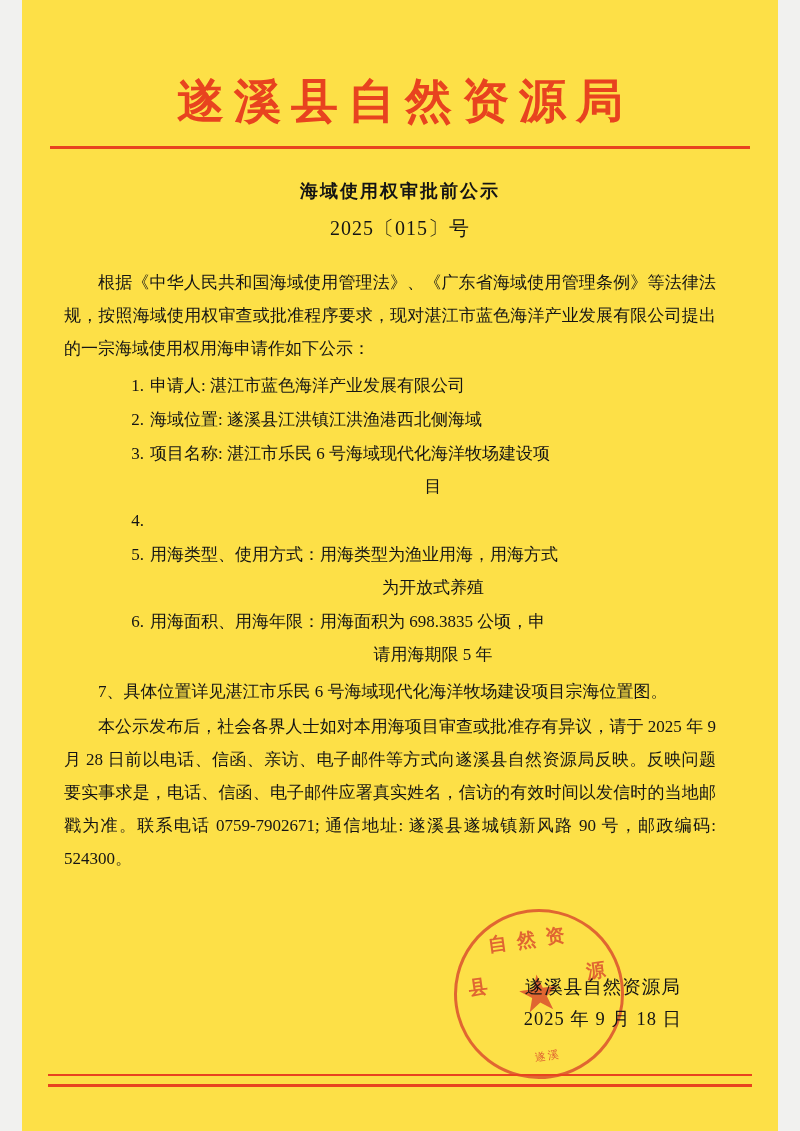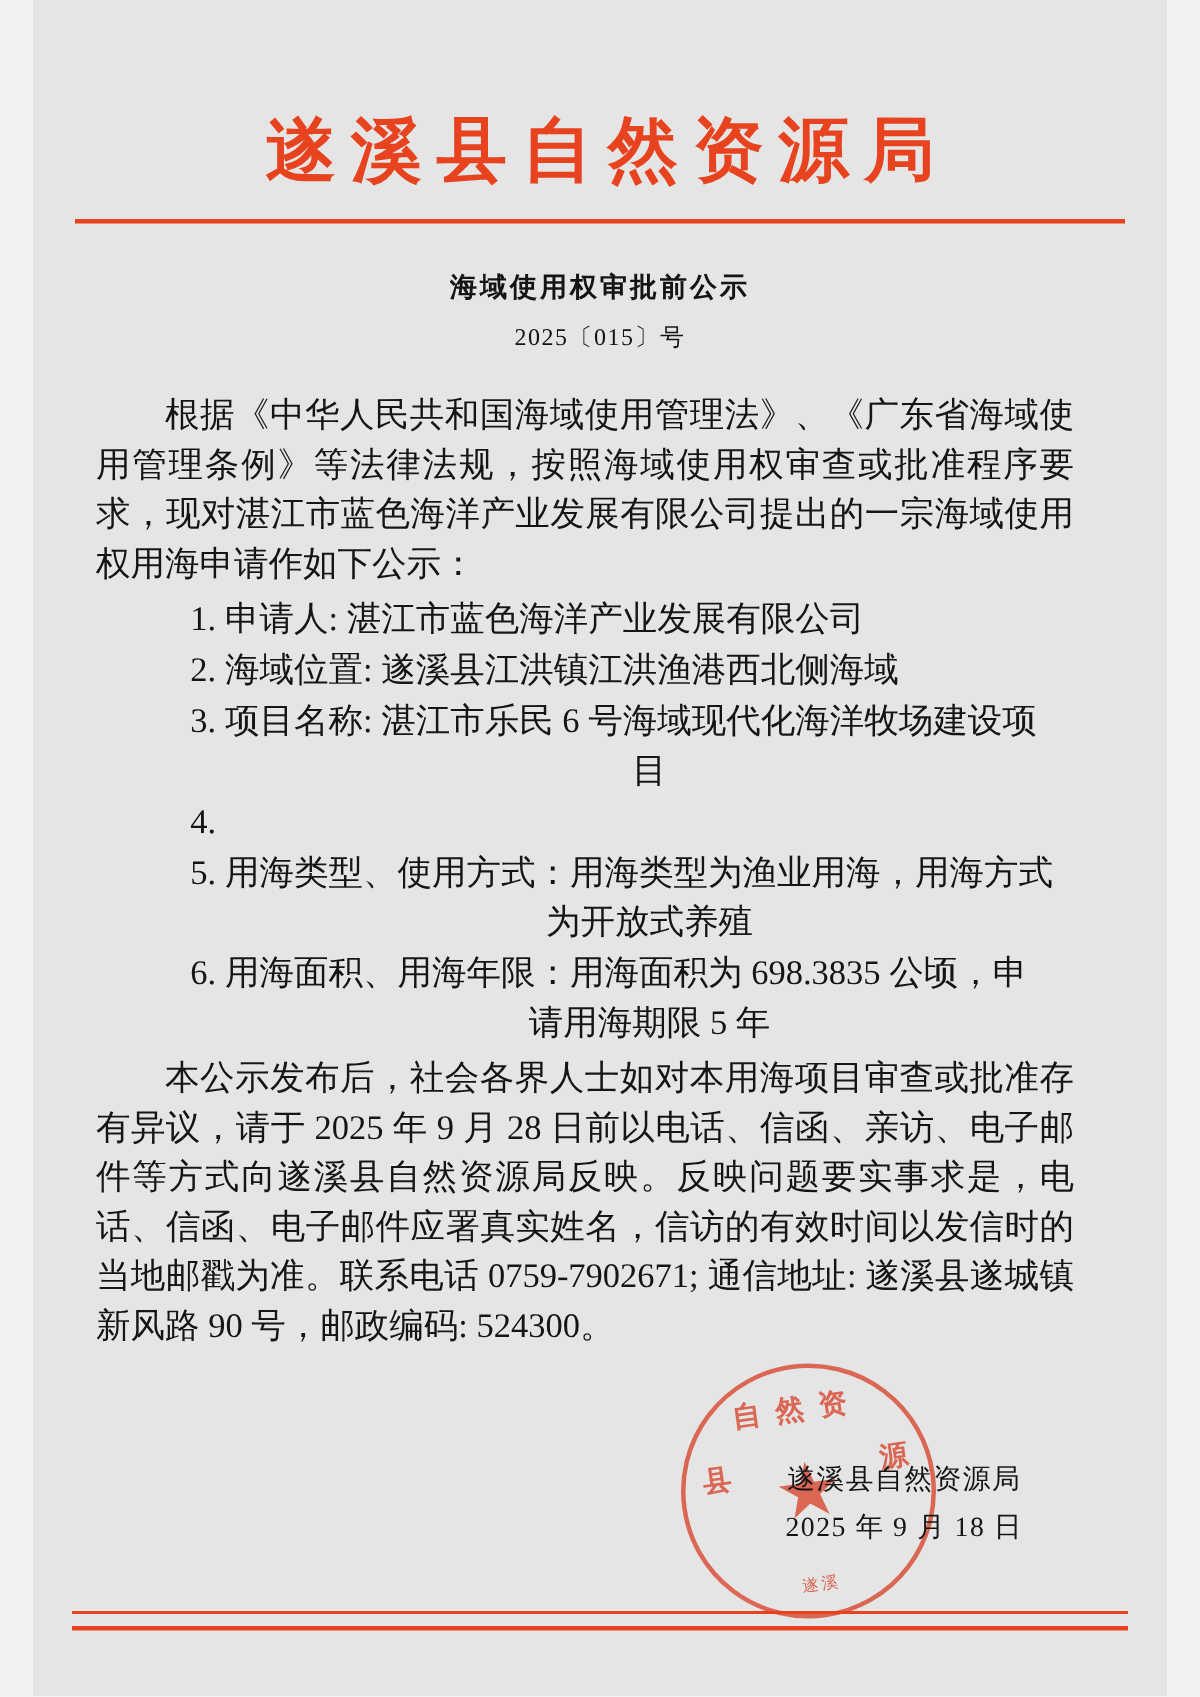--- a/index.html
+++ b/index.html
@@ -9,21 +9,21 @@
   }
   body {
     font-family: "Liberation Serif", "DejaVu Serif", serif;
     color: #1a1a1a;
   }
   .page {
     position: relative;
     width: 800px;
     height: 1131px;
     margin: 0 auto;
-    background: #e5e5e5;
+    background: #fde047;
     overflow: hidden;
   }
 
   
   .letterhead {
     text-align: center;
     padding-top: 74px;
   }
   .letterhead-title {
     font-family: "DejaVu Serif", "Liberation Serif", serif;
@@ -47,29 +47,29 @@
     margin-top: 30px;
     font-family: "DejaVu Serif", "Liberation Serif", serif;
     font-weight: bold;
     font-size: 18px;
     letter-spacing: 2px;
     color: #141414;
   }
   .doc-number {
     text-align: center;
     margin-top: 12px;
-    font-size: 16px;
+    font-size: 20px;
     letter-spacing: 1px;
     color: #141414;
   }
 
   
   .body {
     margin: 24px 84px 0 64px;
-    font-size: 23px;
+    font-size: 17px;
     line-height: 33px;
     color: #151515;
     text-align: justify;
   }
   .para {
     text-indent: 2em;
     margin: 0 0 2px 0;
   }
 
   ol.items {
@@ -225,20 +225,21 @@
       </li>
       <li>
         <span class="item-num">6.</span>
         <span class="item-text">
           <span>用海面积、用海年限：用海面积为 698.3835 公顷，申</span>
           <span class="cont">请用海期限 5 年</span>
         </span>
       </li>
     </ol>
 
+    <p class="para">7、具体位置详见湛江市乐民 6 号海域现代化海洋牧场建设项目宗海位置图。</p>
     <p class="para">本公示发布后，社会各界人士如对本用海项目审查或批准存有异议，请于 2025 年 9 月 28 日前以电话、信函、亲访、电子邮件等方式向遂溪县自然资源局反映。反映问题要实事求是，电话、信函、电子邮件应署真实姓名，信访的有效时间以发信时的当地邮戳为准。联系电话 0759-7902671; 通信地址: 遂溪县遂城镇新风路 90 号，邮政编码: 524300。</p>
   </div>
 
   <div class="seal">
     <div class="arc-top">自然资</div>
     <div class="arc-left">县</div>
     <div class="arc-right">源</div>
     <div class="star">★</div>
     <div class="arc-bottom">遂溪</div>
   </div>

